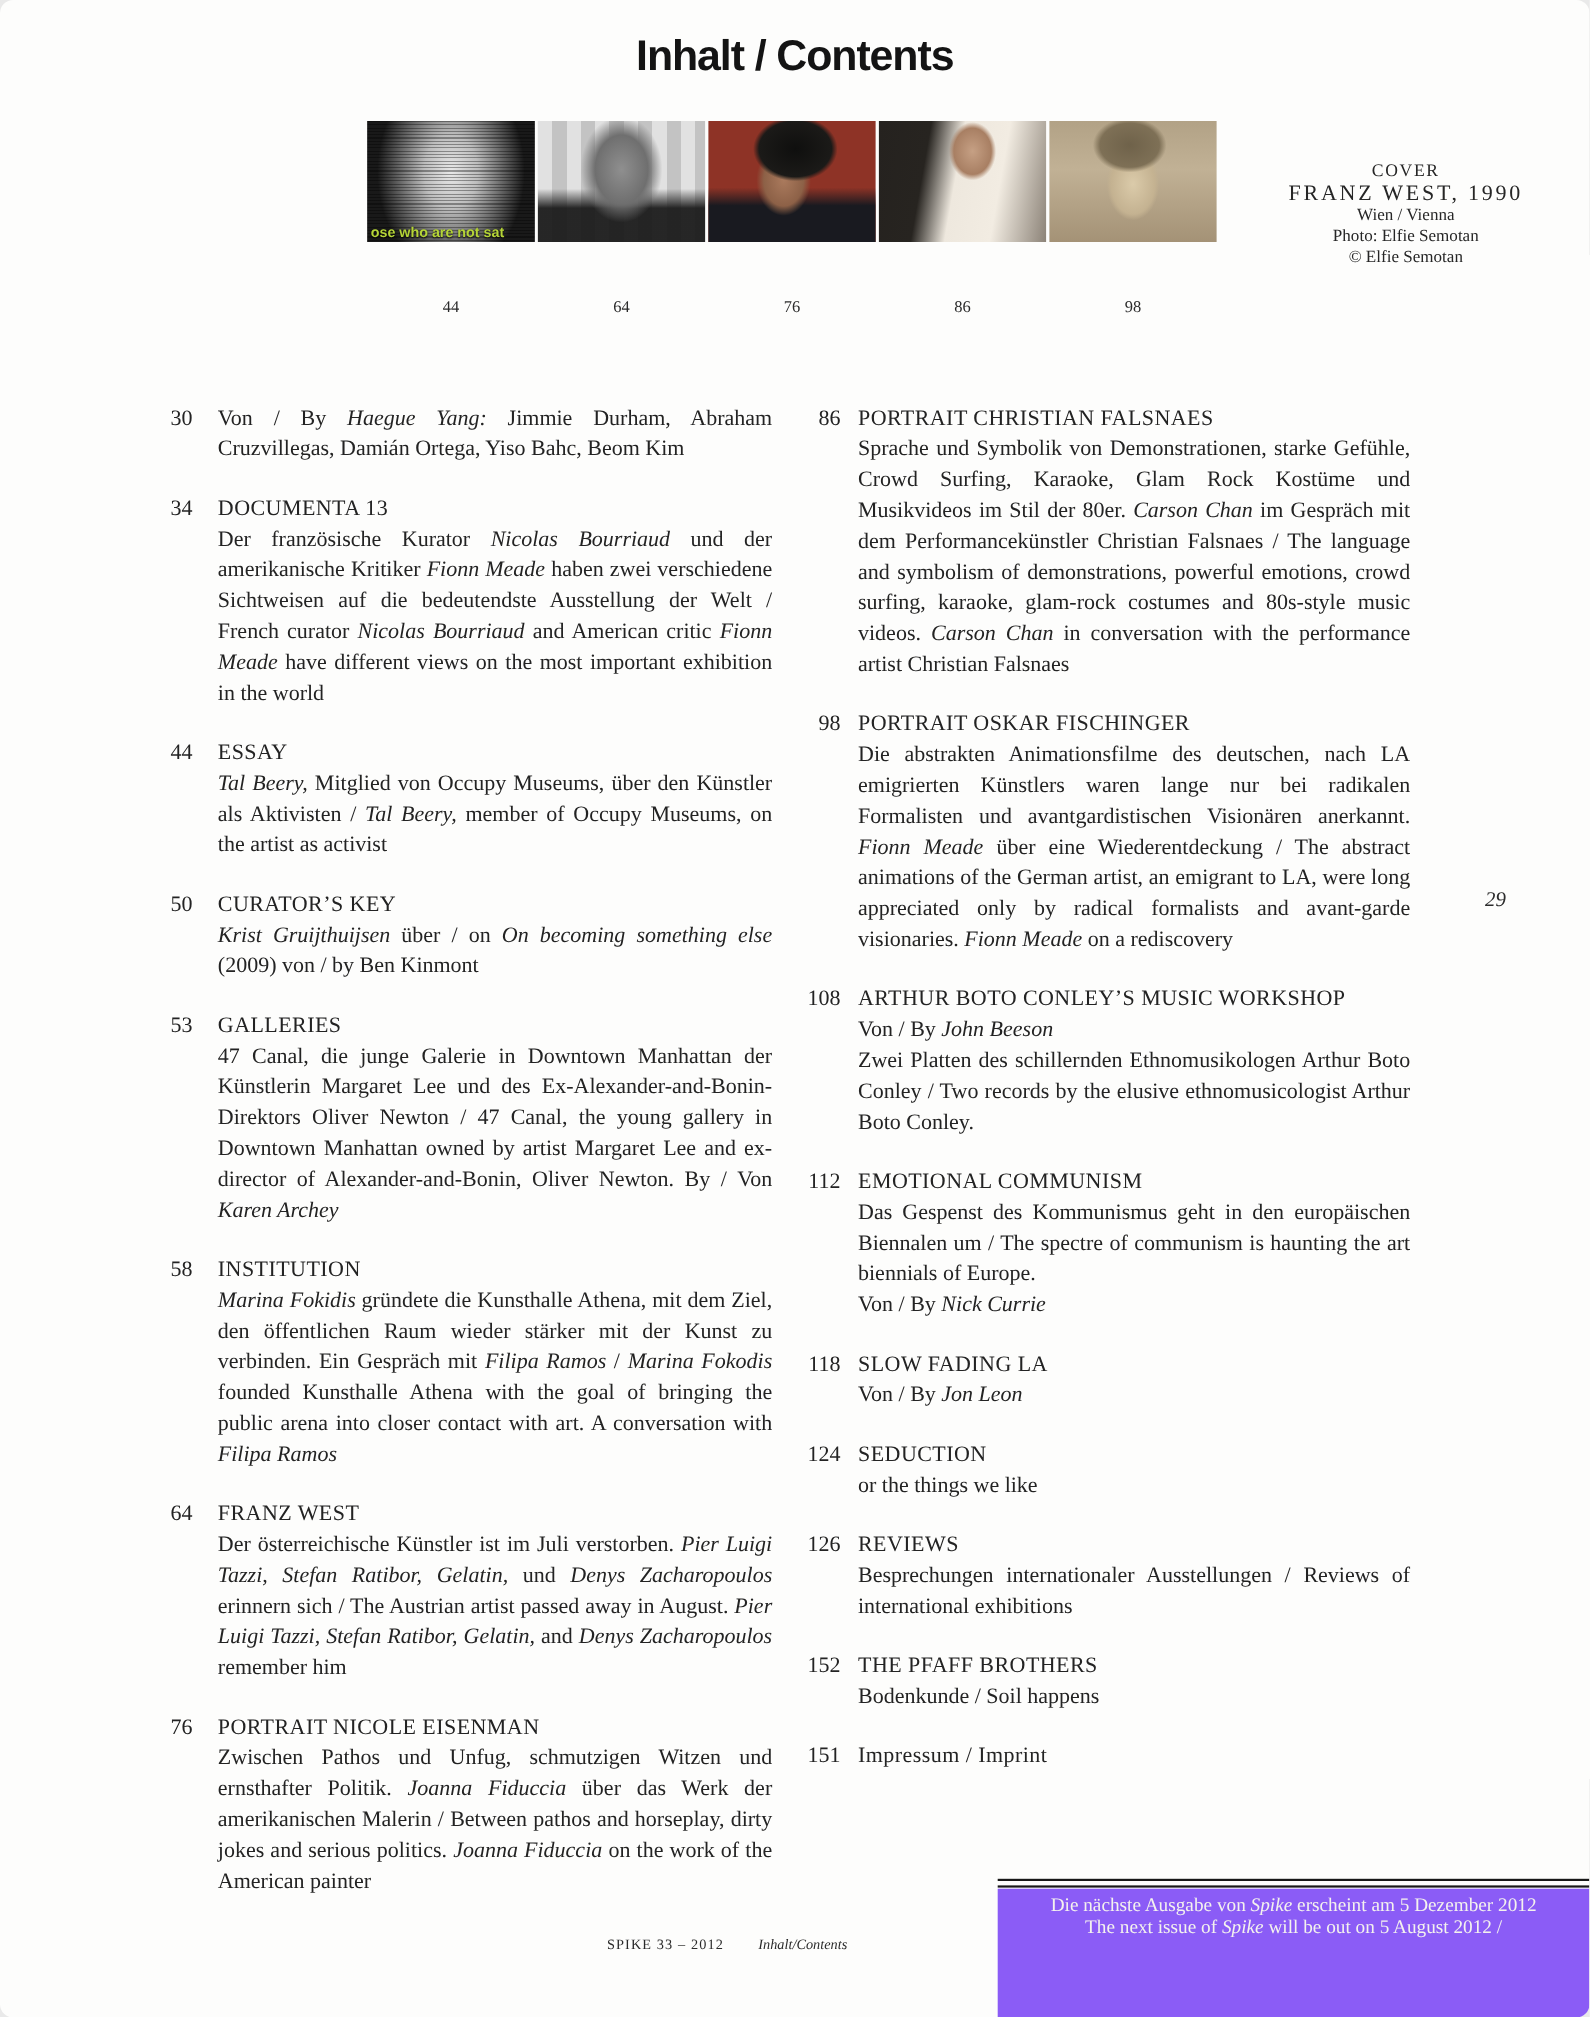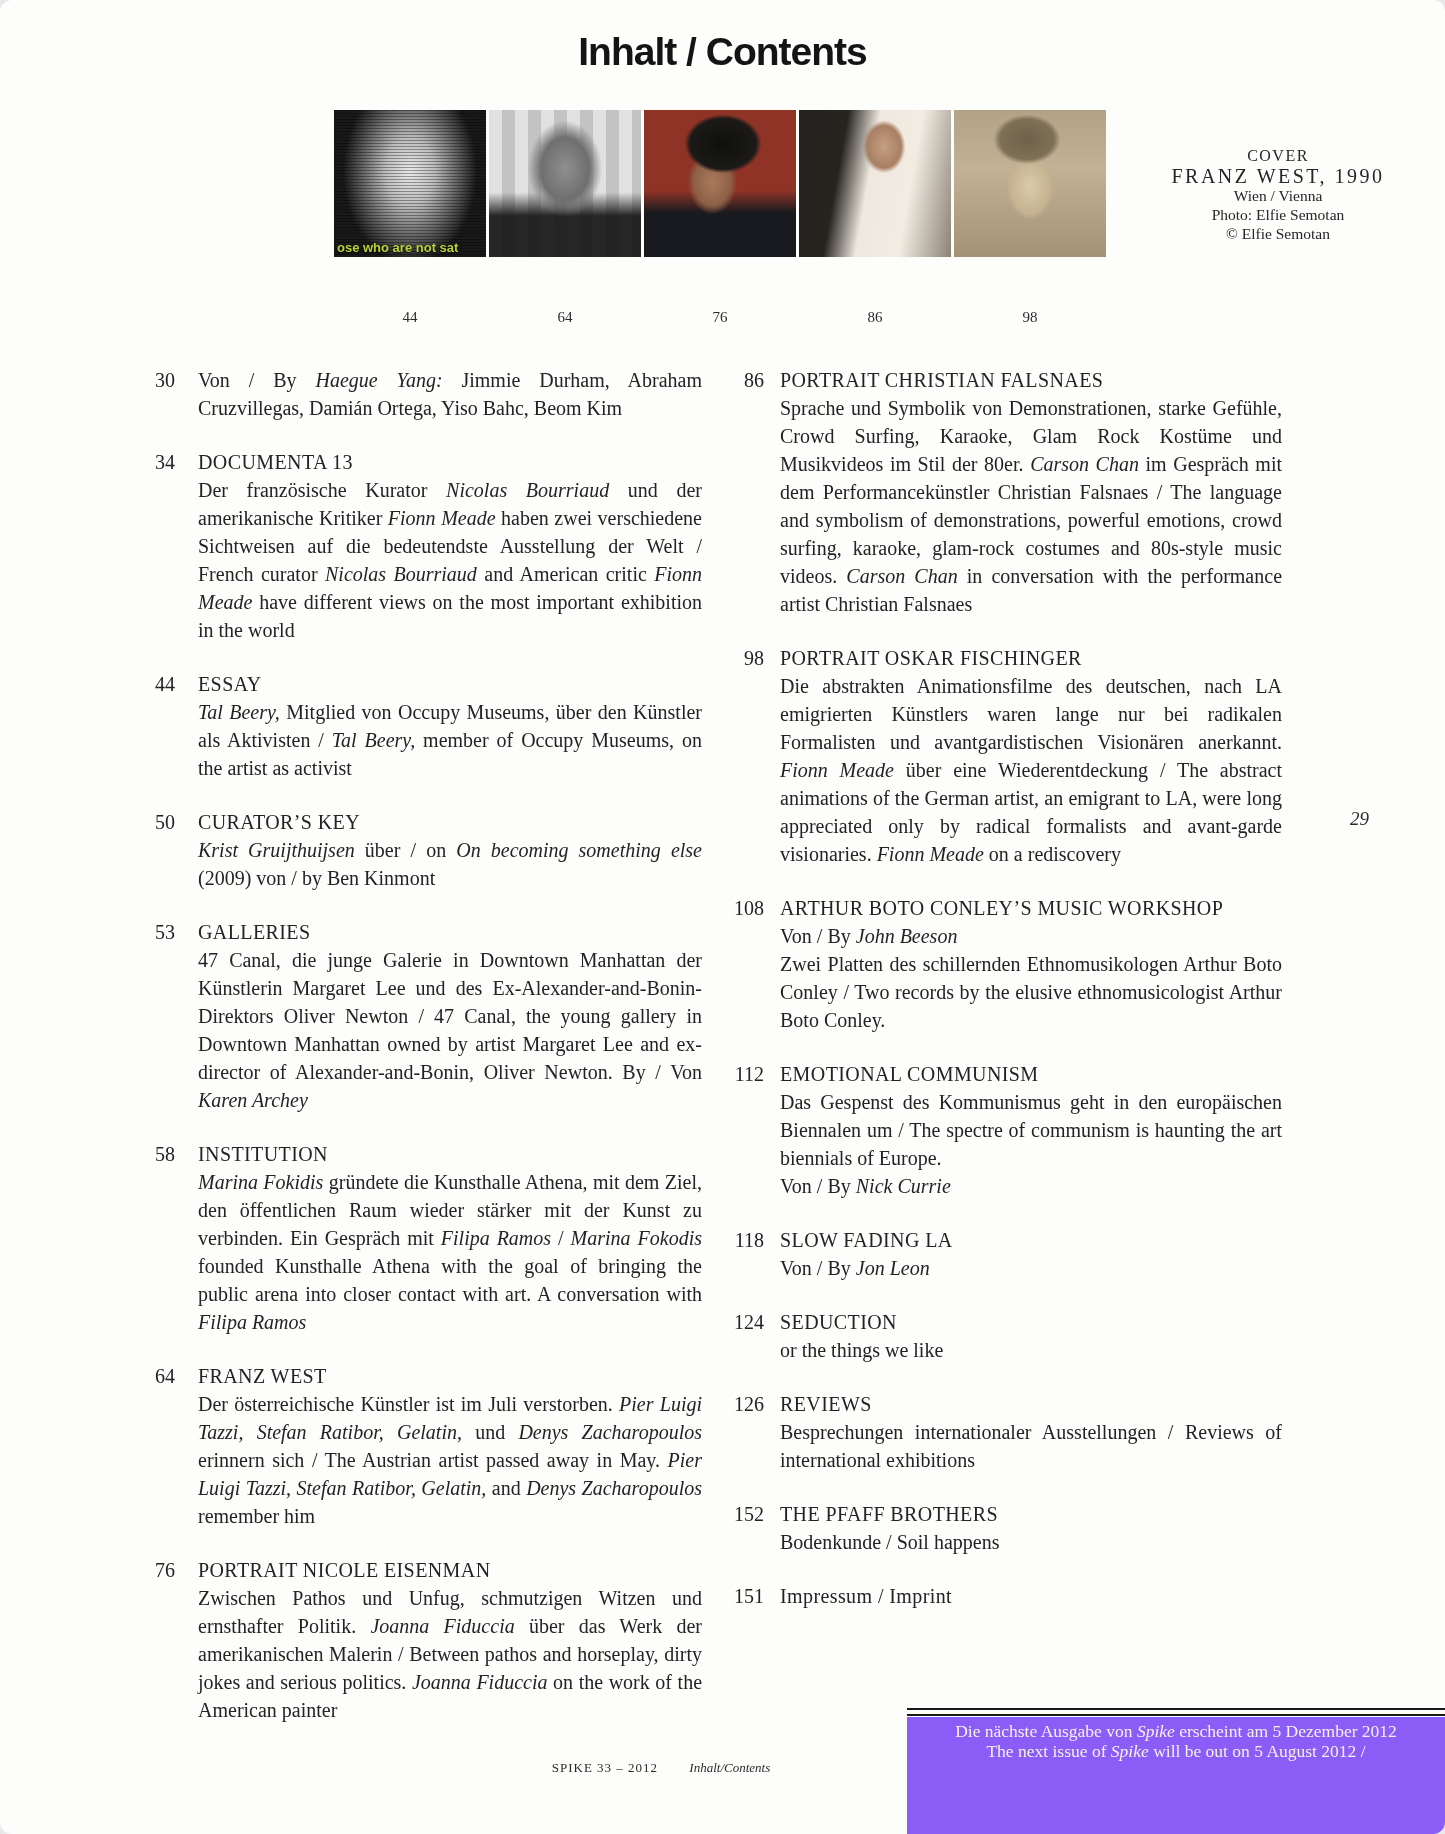--- a/index.html
+++ b/index.html
@@ -7,21 +7,21 @@
         font-family:"Liberation Serif",serif;color:#1f1f1f;margin:0 auto;border-radius:12px;}
 
   
   .main-title{position:absolute;top:30px;left:0;width:100%;text-align:center;
     font-family:"Liberation Sans",sans-serif;font-weight:bold;font-size:39px;
     letter-spacing:-1px;color:#141414;}
 
   
   .strip{position:absolute;left:334px;top:110px;display:flex;gap:3px;}
   .figure{display:flex;flex-direction:column;align-items:center;}
-  .photo{width:152px;height:147px;position:relative;overflow:hidden;}
+  .photo{width:152px;height:110px;position:relative;overflow:hidden;}
   .photo-1{background:
       radial-gradient(88px 120px at 50% 42%, #e9e9e9 0%, #bdbdbd 28%, #6b6b6b 52%, #191919 76%),
       #121212;}
   .photo-1::after{content:"";position:absolute;inset:0;
       background:repeating-linear-gradient(180deg, rgba(0,0,0,.35) 0 1px, rgba(255,255,255,0) 1px 3px);}
   .photo-subtitle{position:absolute;left:3px;bottom:2px;z-index:2;
       font-family:"Liberation Sans",sans-serif;font-weight:bold;font-size:13px;
       color:#b5d437;text-shadow:0 1px 2px #000;white-space:nowrap;}
   .photo-2{background:
       radial-gradient(60px 78px at 50% 40%, #8f8f8f 0%, #6f6f6f 40%, rgba(0,0,0,0) 62%),
@@ -171,21 +171,21 @@
             <div class="para"><i>Marina Fokidis</i><span> gründete die Kunsthalle Athena, mit dem Ziel, den öffentlichen Raum wieder stärker mit der Kunst zu verbinden. Ein Gespräch mit </span><i>Filipa Ramos</i><span> / </span><i>Marina Fokodis</i><span> founded Kunsthalle Athena with the goal of bringing the public arena into closer contact with art. A conversation with </span><i>Filipa Ramos</i></div>
           </div>
     </div>
   </div>
 
   <div class="entry">
     <div class="num">64</div>
     <div class="txt">
       <div class="etitle">FRANZ WEST</div>
       <div class="body">
-            <div class="para"><span>Der österreichische Künstler ist im Juli verstorben. </span><i>Pier Luigi Tazzi, Stefan Ratibor, Gelatin,</i><span> und </span><i>Denys Zacharopoulos</i><span> erinnern sich / The Austrian artist passed away in May. </span><i>Pier Luigi Tazzi, Stefan Ratibor, Gelatin,</i><span> and </span><i>Denys Zacharopoulos</i><span> remember him</span></div>
+            <div class="para"><span>Der österreichische Künstler ist im Juli verstorben. </span><i>Pier Luigi Tazzi, Stefan Ratibor, Gelatin,</i><span> und </span><i>Denys Zacharopoulos</i><span> erinnern sich / The Austrian artist passed away in August. </span><i>Pier Luigi Tazzi, Stefan Ratibor, Gelatin,</i><span> and </span><i>Denys Zacharopoulos</i><span> remember him</span></div>
           </div>
     </div>
   </div>
 
   <div class="entry">
     <div class="num">76</div>
     <div class="txt">
       <div class="etitle">PORTRAIT NICOLE EISENMAN</div>
       <div class="body">
             <div class="para"><span>Zwischen Pathos und Unfug, schmutzigen Witzen und ernsthafter Politik. </span><i>Joanna Fiduccia</i><span> über das Werk der amerikanischen Malerin / Between pathos and horseplay, dirty jokes and serious politics. </span><i>Joanna Fiduccia</i><span> on the work of the American painter</span></div>

